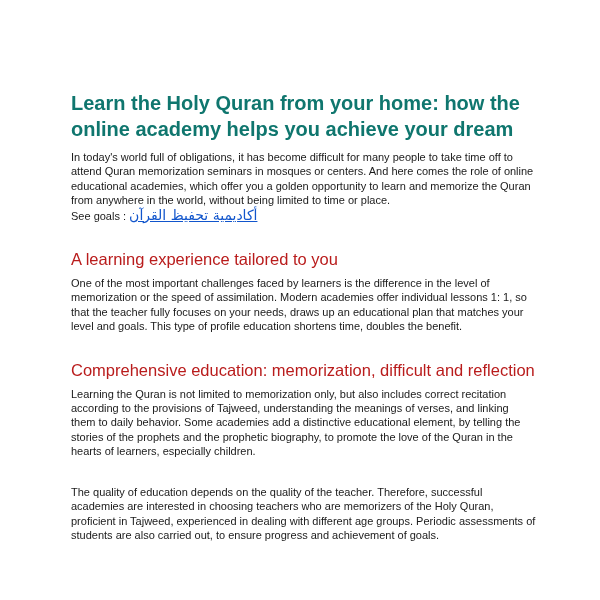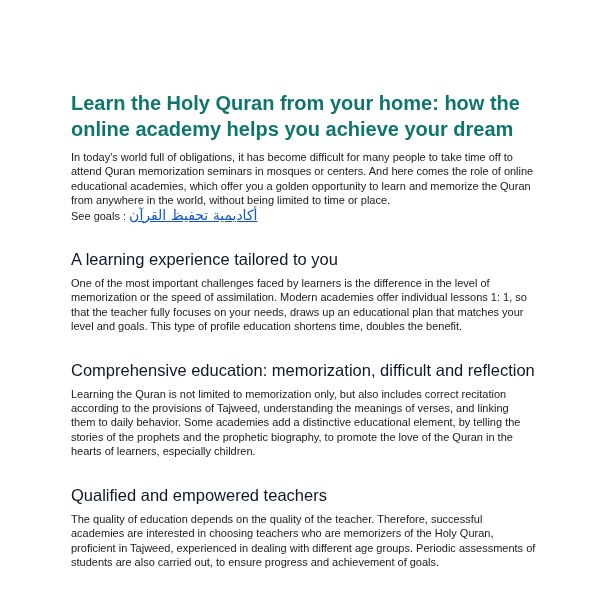--- a/index.html
+++ b/index.html
@@ -1,20 +1,20 @@
 <!DOCTYPE html>
 <html><head>
 <meta charset="utf-8">
 <style>
   html, body { margin: 0; padding: 0; background: #ffffff; }
   body { width: 600px; height: 600px; overflow: hidden; position: relative;
          font-family: "Liberation Sans", sans-serif; color: #000000; }
   .page { position: absolute; left: 71px; top: 90px; width: 465px; }
   h1 { font-size: 20px; font-weight: bold; line-height: 26px; margin: 0 0 8px 0; color: #0f766e; letter-spacing: 0; }
-  h2 { font-size: 16.5px; font-weight: normal; line-height: 20px; margin: 0 0 7px 0; color: #0f172a; }
+  h2 { font-size: 16.5px; font-weight: normal; line-height: 20px; margin: 0 0 7px 0; color: #b91c1c; }
   p { font-size: 11px; line-height: 14.4px; margin: 0; color: #1a1a1a; }
   .section { margin-top: 26px; }
   .see-more { font-size: 11px; line-height: 14.4px; color: #1a1a1a; }
   a.link { color: #1155cc; text-decoration: underline; font-family: "DejaVu Sans", sans-serif; font-size: 14px; margin-top: 28px; }
 </style>
 </head>
 <body>
 
 <div class="page">
   <h1>Learn the Holy Quran from your home: how the online academy helps you achieve your dream</h1>
@@ -27,16 +27,15 @@
     <h2>A learning experience tailored to you</h2>
     <p>One of the most important challenges faced by learners is the difference in the level of memorization or the speed of assimilation. Modern academies offer individual lessons 1: 1, so that the teacher fully focuses on your needs, draws up an educational plan that matches your level and goals. This type of profile education shortens time, doubles the benefit.</p>
   </div>
 
   <div class="section">
     <h2>Comprehensive education: memorization, difficult and reflection</h2>
     <p>Learning the Quran is not limited to memorization only, but also includes correct recitation according to the provisions of Tajweed, understanding the meanings of verses, and linking them to daily behavior. Some academies add a distinctive educational element, by telling the stories of the prophets and the prophetic biography, to promote the love of the Quran in the hearts of learners, especially children.</p>
   </div>
 
   <div class="section">
-    <h2>Qualified and empowered teachers</h2>
     <p>The quality of education depends on the quality of the teacher. Therefore, successful academies are interested in choosing teachers who are memorizers of the Holy Quran, proficient in Tajweed, experienced in dealing with different age groups. Periodic assessments of students are also carried out, to ensure progress and achievement of goals.</p>
   </div>
 </div>
 
 </body></html>

